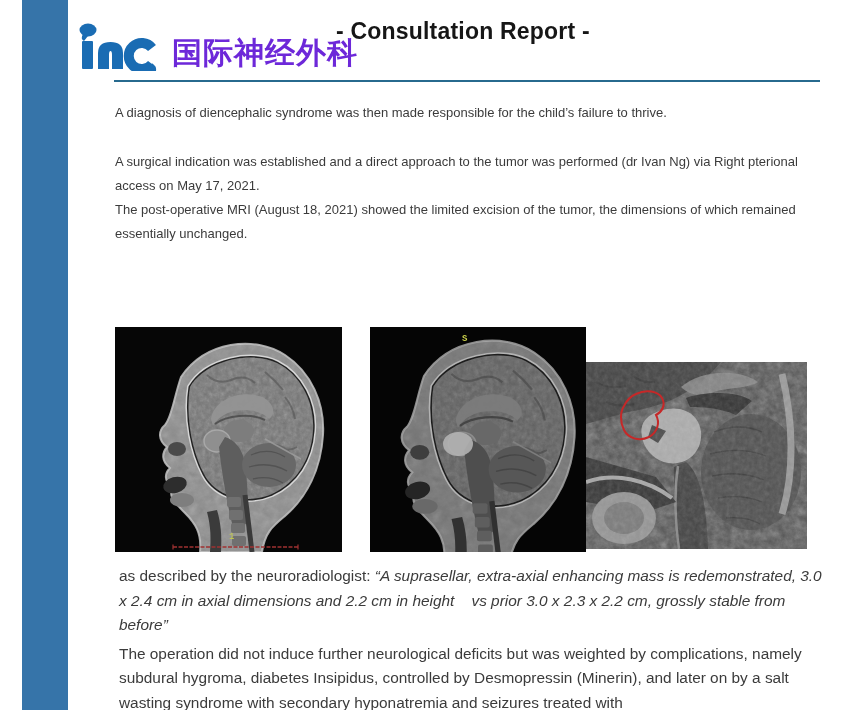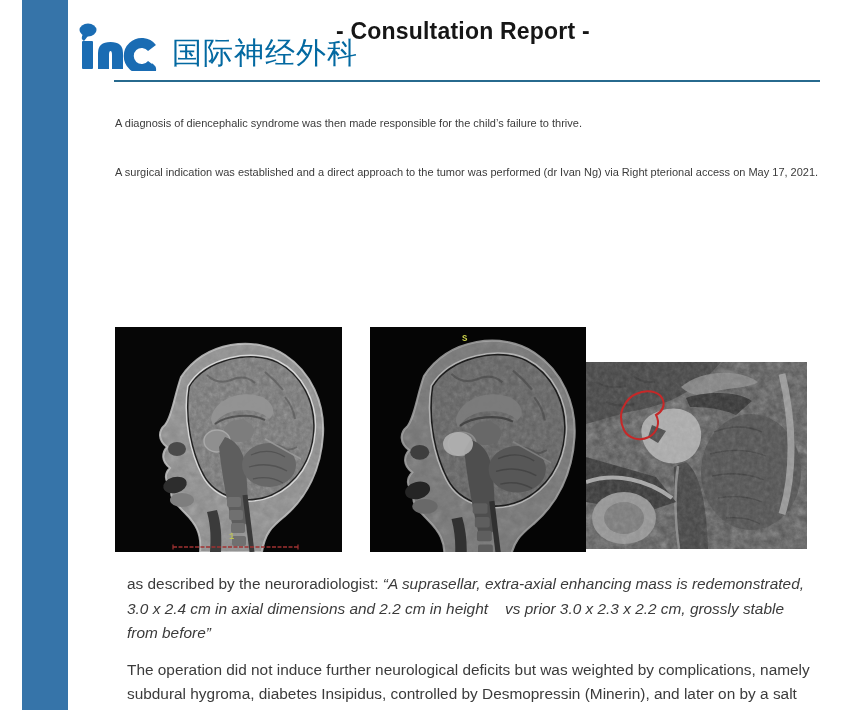--- a/index.html
+++ b/index.html
@@ -4,38 +4,38 @@
 <style>
   html,body{margin:0;padding:0;background:#ffffff;}
   .page{
     position:relative;width:855px;height:710px;background:#ffffff;
     font-family:"Liberation Sans","DejaVu Sans",sans-serif;overflow:hidden;
   }
   .accent-bar{position:absolute;left:22px;top:0;width:46px;height:710px;background:#3674a9;}
   .logo-wrap{position:absolute;left:78px;top:21px;height:50px;display:flex;align-items:flex-end;}
   .logo-svg{display:block;}
   .logo-cn{
-    font-size:30px;font-weight:400;color:#0369a1;margin-left:10px;line-height:1;
+    font-size:30px;font-weight:700;color:#6d28d9;margin-left:10px;line-height:1;
     letter-spacing:1px;padding-bottom:3px;white-space:nowrap;
   }
   .report-title{
     position:absolute;left:336px;top:18px;margin:0;
     font-size:23px;font-weight:700;color:#161616;letter-spacing:.2px;white-space:nowrap;
   }
   .rule{position:absolute;left:114px;top:80px;width:706px;height:0;border:none;border-top:2px solid #276a8e;margin:0;}
-  .body-copy{position:absolute;left:115px;top:111px;width:712px;font-size:11px;line-height:24.3px;color:#3b3b3b;}
+  .body-copy{position:absolute;left:115px;top:101px;width:712px;font-size:13px;line-height:24.3px;color:#3b3b3b;}
   .body-copy p{margin:0;}
   .para-gap{height:24.3px;}
   figure{margin:0;padding:0;position:absolute;}
   .fig1{left:115px;top:327px;width:227px;height:225px;}
   .fig2{left:370px;top:327px;width:216px;height:225px;}
   .fig3{left:586px;top:362px;width:221px;height:187px;}
   figure svg{display:block;width:100%;height:100%;}
   .post-copy{position:absolute;left:115px;top:560px;width:714px;font-size:15.4px;line-height:24.5px;color:#3b3b3b;}
-  .post-copy p{margin:12px;}
+  .post-copy p{margin:4px;}
   .quote{font-style:italic;white-space:pre-wrap;}
   .defs-holder{position:absolute;width:0;height:0;overflow:hidden;}
 </style>
 </head>
 <body>
 
 <svg class="defs-holder" aria-hidden="true">
   <defs>
     <filter id="mriNoise" x="0%" y="0%" width="100%" height="100%">
       <feTurbulence type="fractalNoise" baseFrequency="0.11 0.13" numOctaves="4" seed="8"></feTurbulence>
@@ -107,20 +107,21 @@
   </div>
 
   <h1 class="report-title">- Consultation Report -</h1>
 
   <hr class="rule">
 
   <div class="body-copy">
     <p>A diagnosis of diencephalic syndrome was then made responsible for the child’s failure to thrive.</p>
     <div class="para-gap"></div>
     <p>A surgical indication was established and a direct approach to the tumor was performed (dr Ivan Ng) via Right pterional access on May 17, 2021.</p>
+    <p>The post-operative MRI (August 18, 2021) showed the limited excision of the tumor, the dimensions of which remained essentially unchanged.</p>
   </div>
 
   <figure class="fig1">
     <svg viewBox="0 0 227 225">
       <rect width="227" height="225" fill="#060606"></rect>
       <use href="#sagHead"></use>
       <g stroke="#a03232">
         <line x1="58" y1="220" x2="183" y2="220" stroke-width="1.4" stroke-dasharray="4 1.5"></line>
         <line x1="58" y1="217.5" x2="58" y2="222.5" stroke-width="1.2"></line>
         <line x1="183" y1="217.5" x2="183" y2="222.5" stroke-width="1.2"></line>

